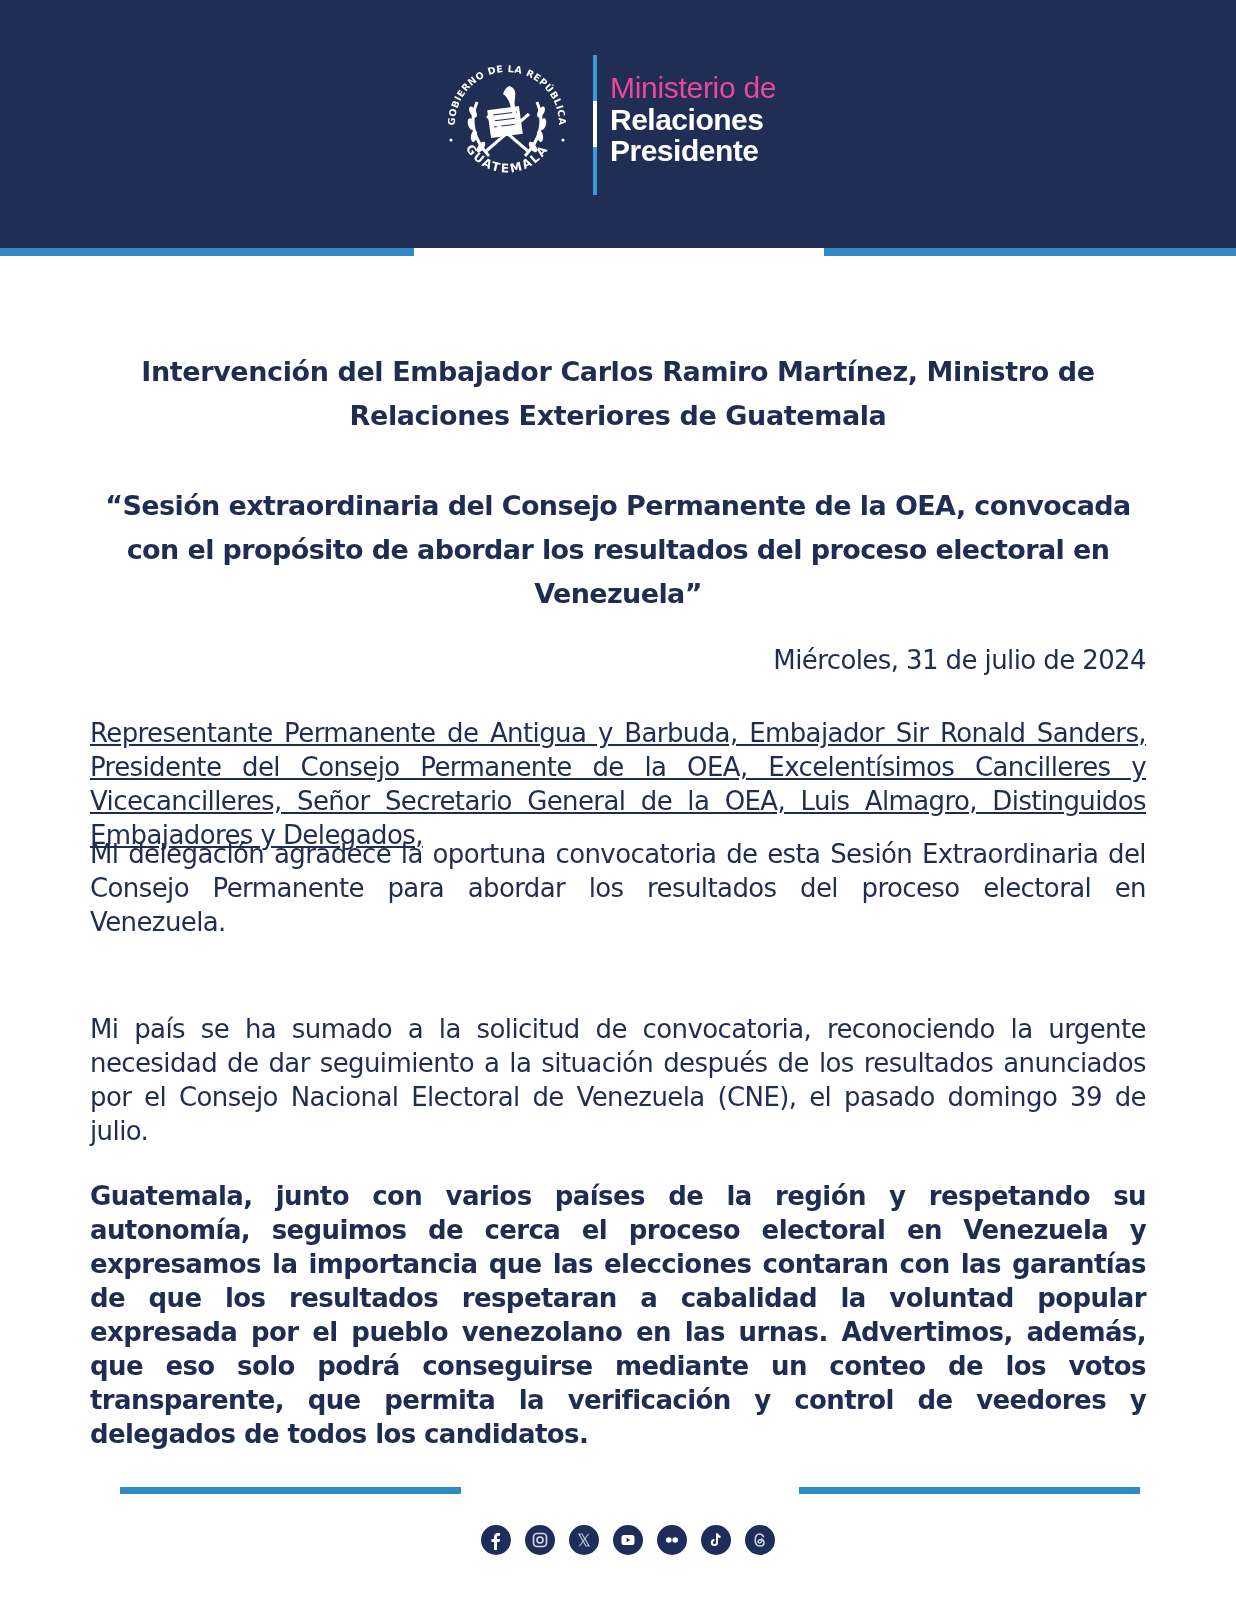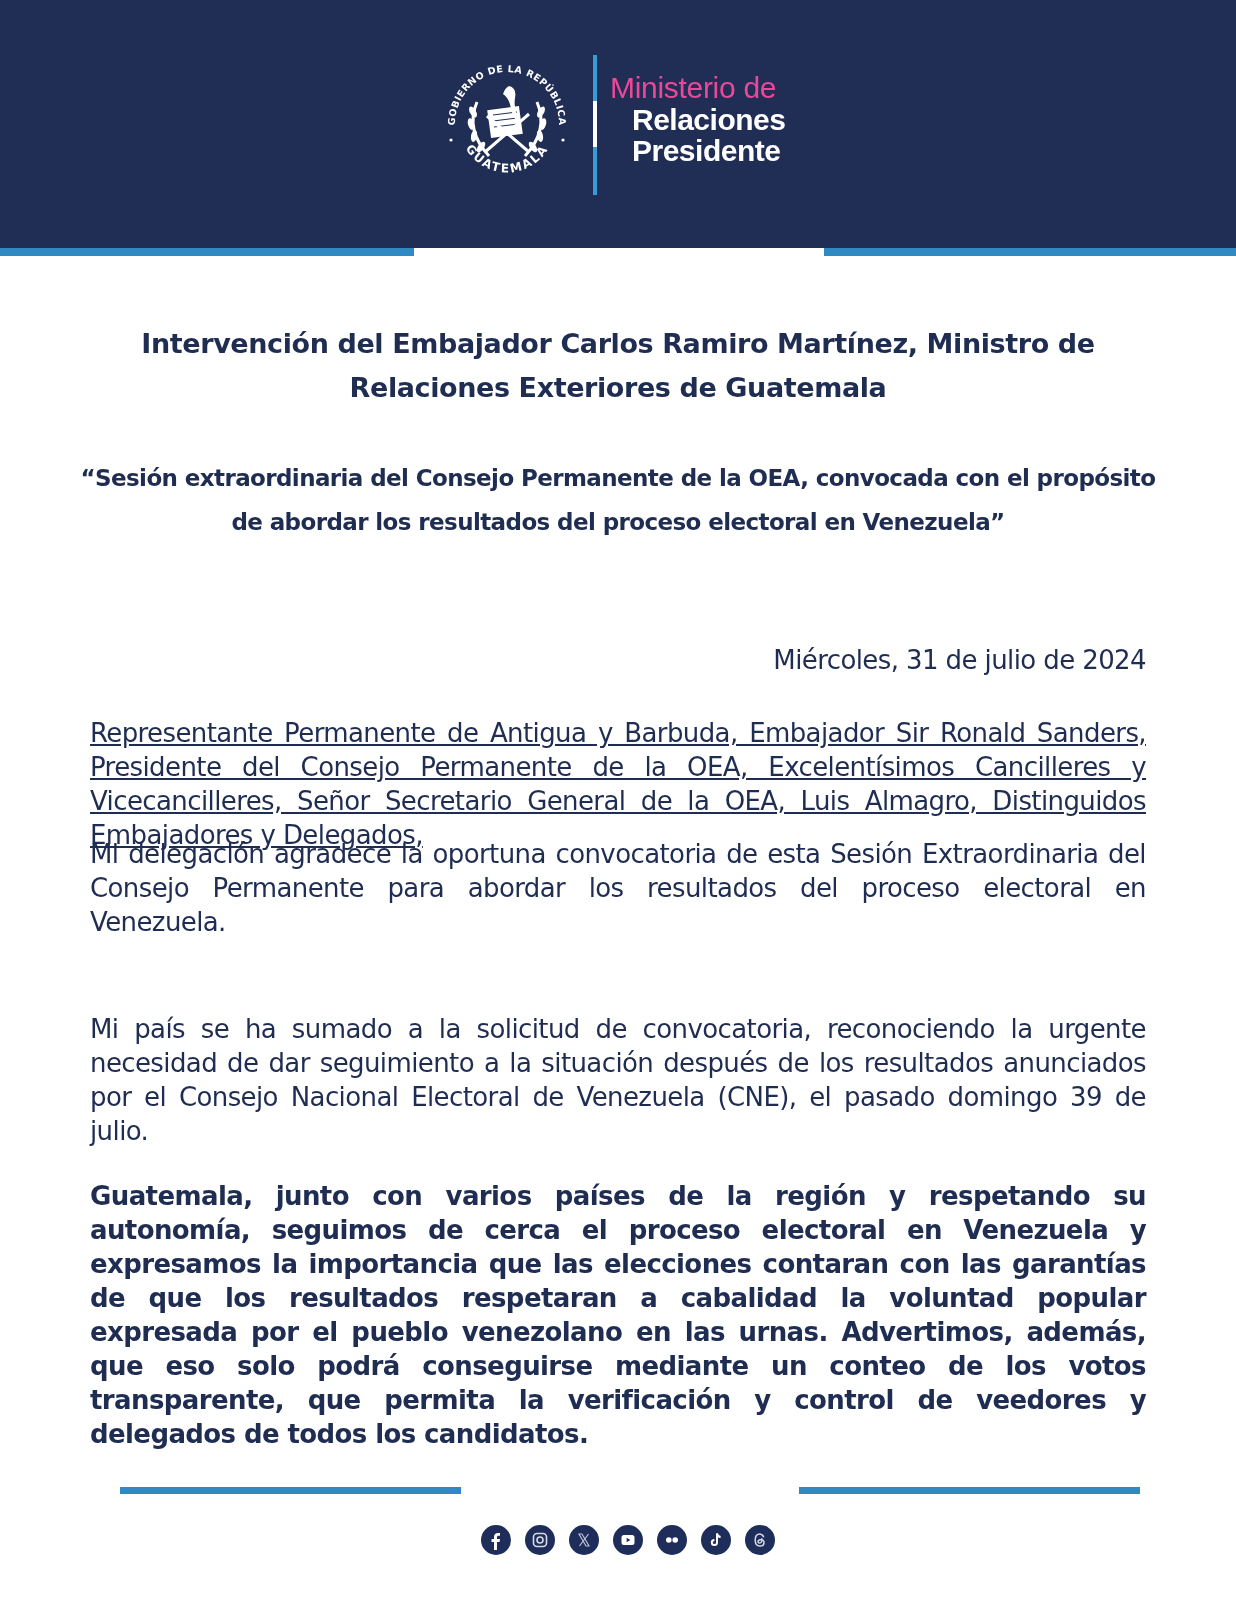--- a/index.html
+++ b/index.html
@@ -22,30 +22,31 @@
       position: absolute; left: 593px; top: 55px; width: 4px; height: 140px;
       background: linear-gradient(#3a9bd8 0 33%, #ffffff 33% 66%, #3a9bd8 66% 100%);
     }
     .brand { position: absolute; left: 610px; top: 72px; color: #ffffff; }
     .brand .line1 {
       font-family: "Liberation Sans", sans-serif; font-weight: 300;
       font-size: 30px; line-height: 32px; color: #ec4899; letter-spacing: -0.3px;
     }
     .brand .line2, .brand .line3 {
       font-family: "Liberation Sans", sans-serif; font-weight: 700;
-      font-size: 30px; line-height: 31px; letter-spacing: -0.5px; margin-left: 22px;
+      font-size: 30px; line-height: 31px; letter-spacing: -0.5px;
     }
 
     .title {
       position: absolute; left: 80px; width: 1076px; text-align: center;
       font-family: "DejaVu Sans", sans-serif; font-weight: bold;
       color: #1f2d52;
+      margin-top: 28px;
     }
     .title.t1 { top: 322px; font-size: 27px; line-height: 44px; letter-spacing: -0.4px; }
-    .title.t2 { top: 456px; font-size: 23px; line-height: 44px; letter-spacing: -0.6px; }
+    .title.t2 { top: 456px; font-size: 27px; line-height: 44px; letter-spacing: -0.6px; }
 
     .body-text {
       position: absolute; left: 90px; width: 1056px;
       font-family: "DejaVu Sans", sans-serif;
       font-size: 26px; line-height: 34px; color: #1f2d52;
       text-align: justify; letter-spacing: -0.6px;
     }
     .date { top: 643px; text-align: right; }
     .p1 { top: 716px; text-decoration: underline; }
     .p2 { top: 837px; }

